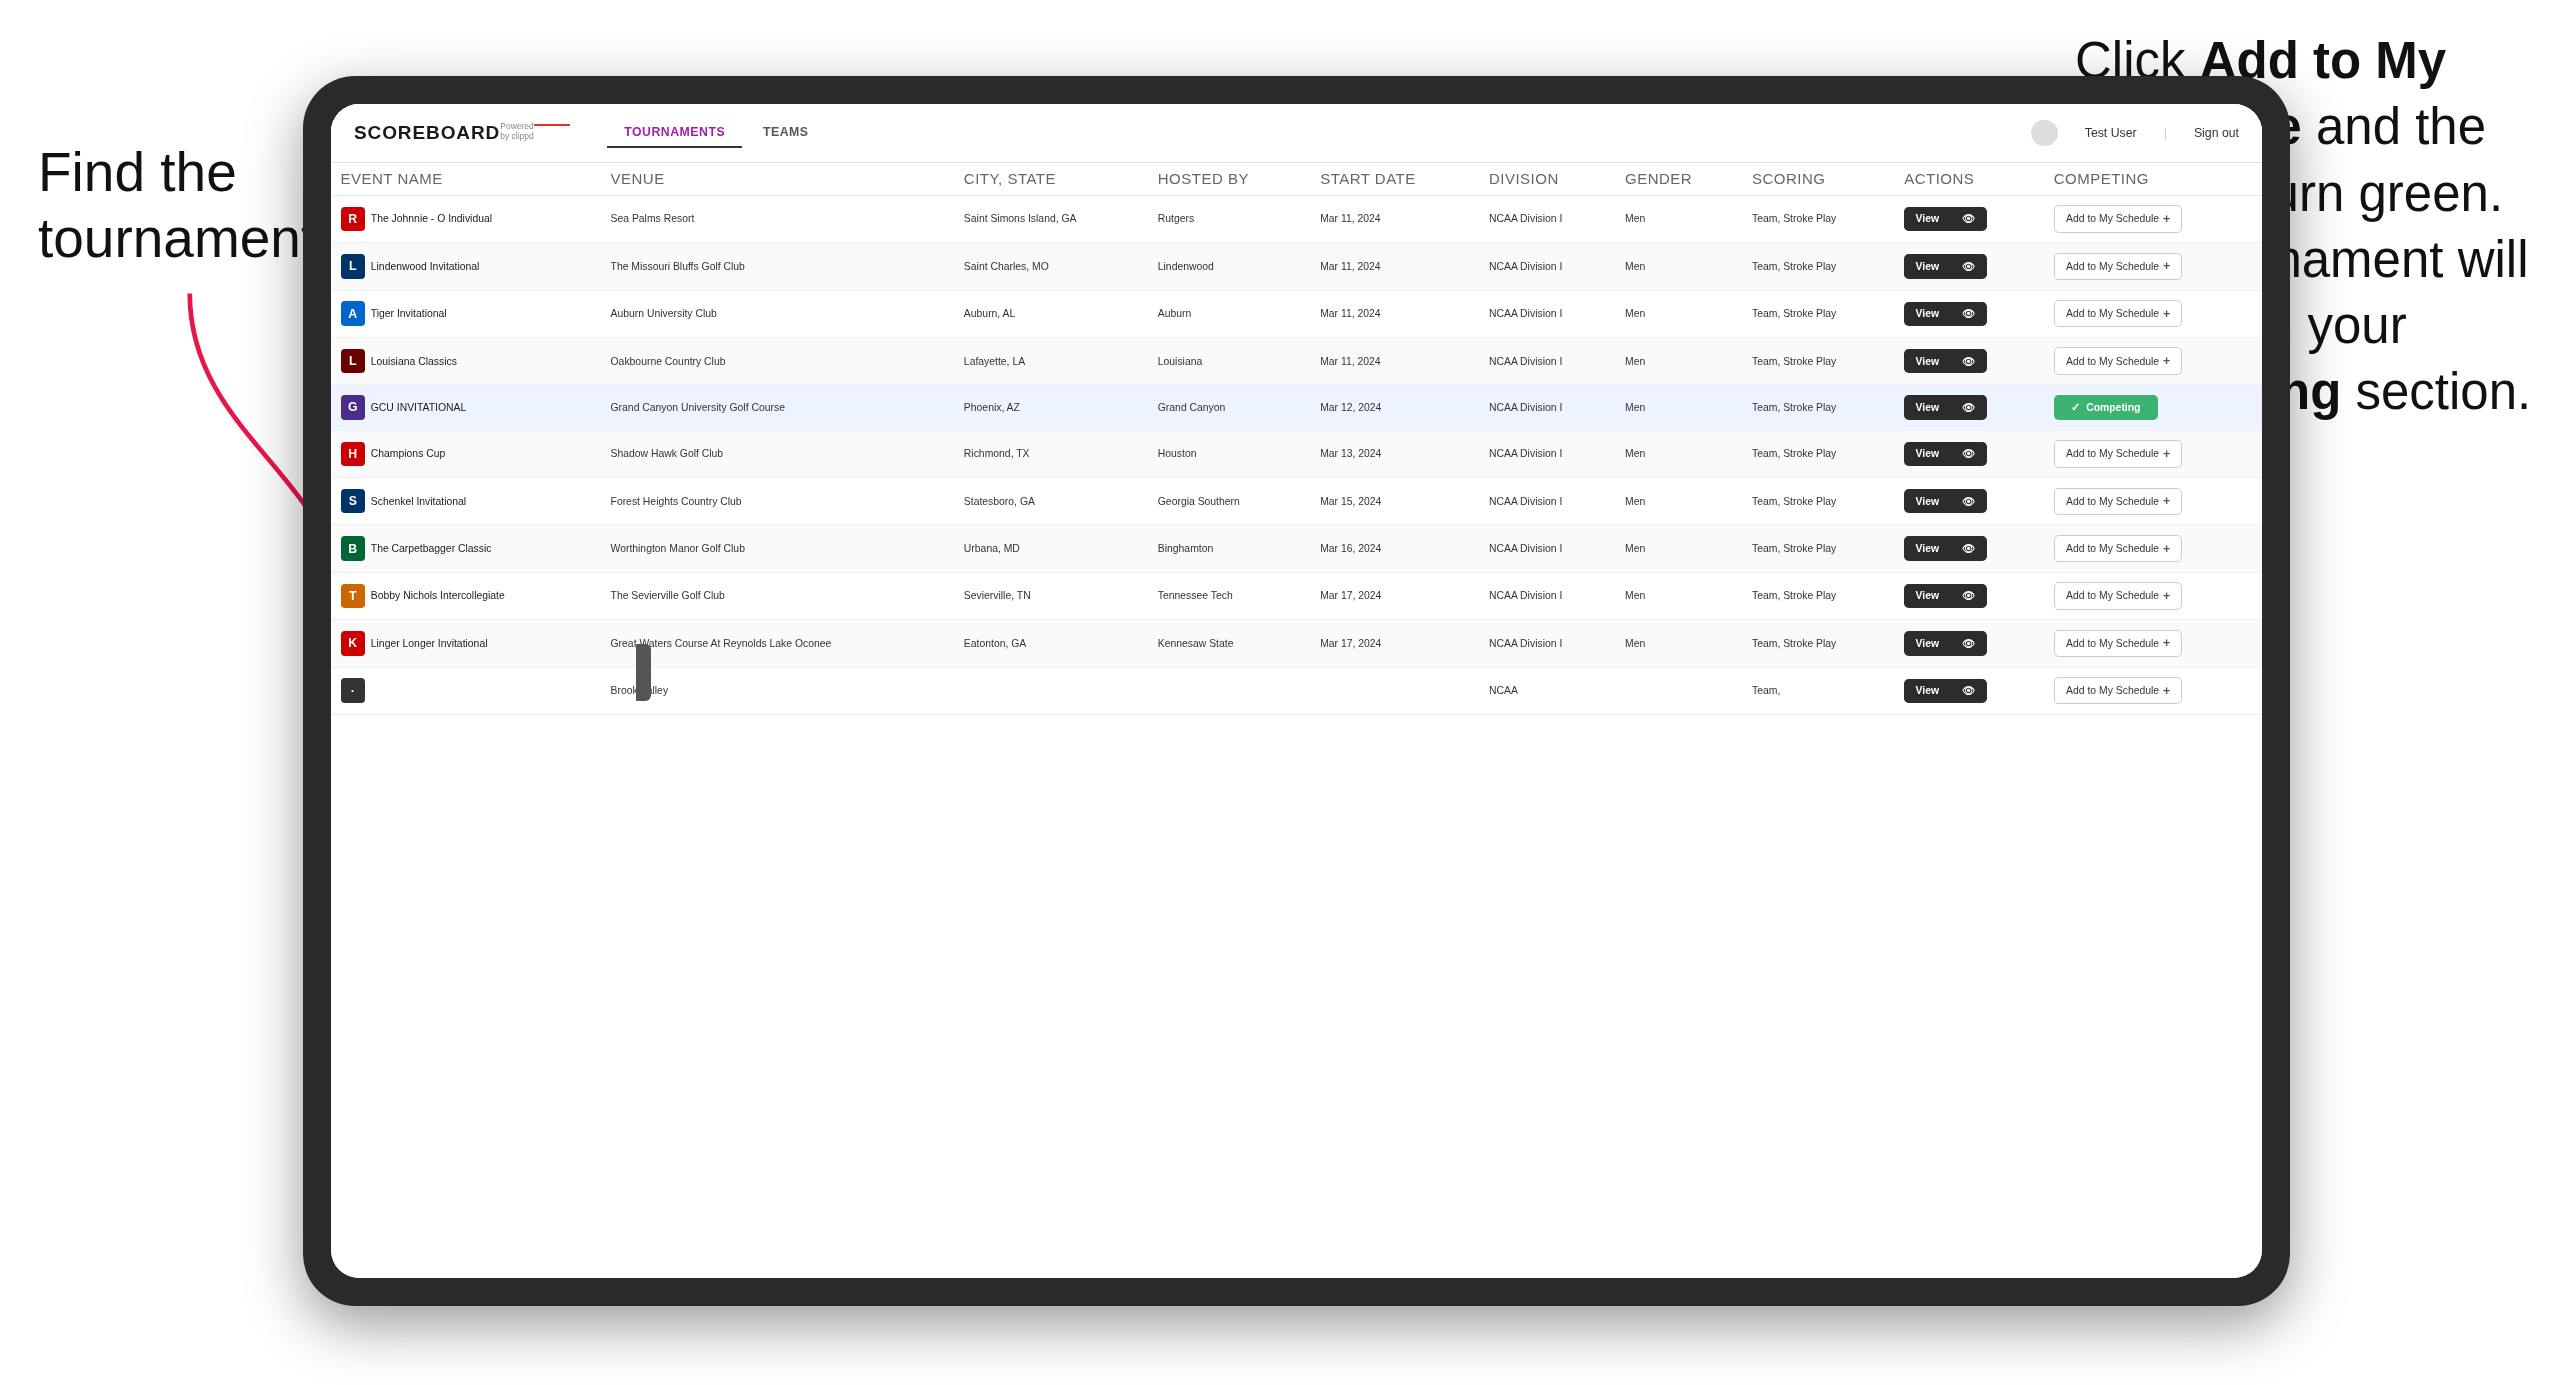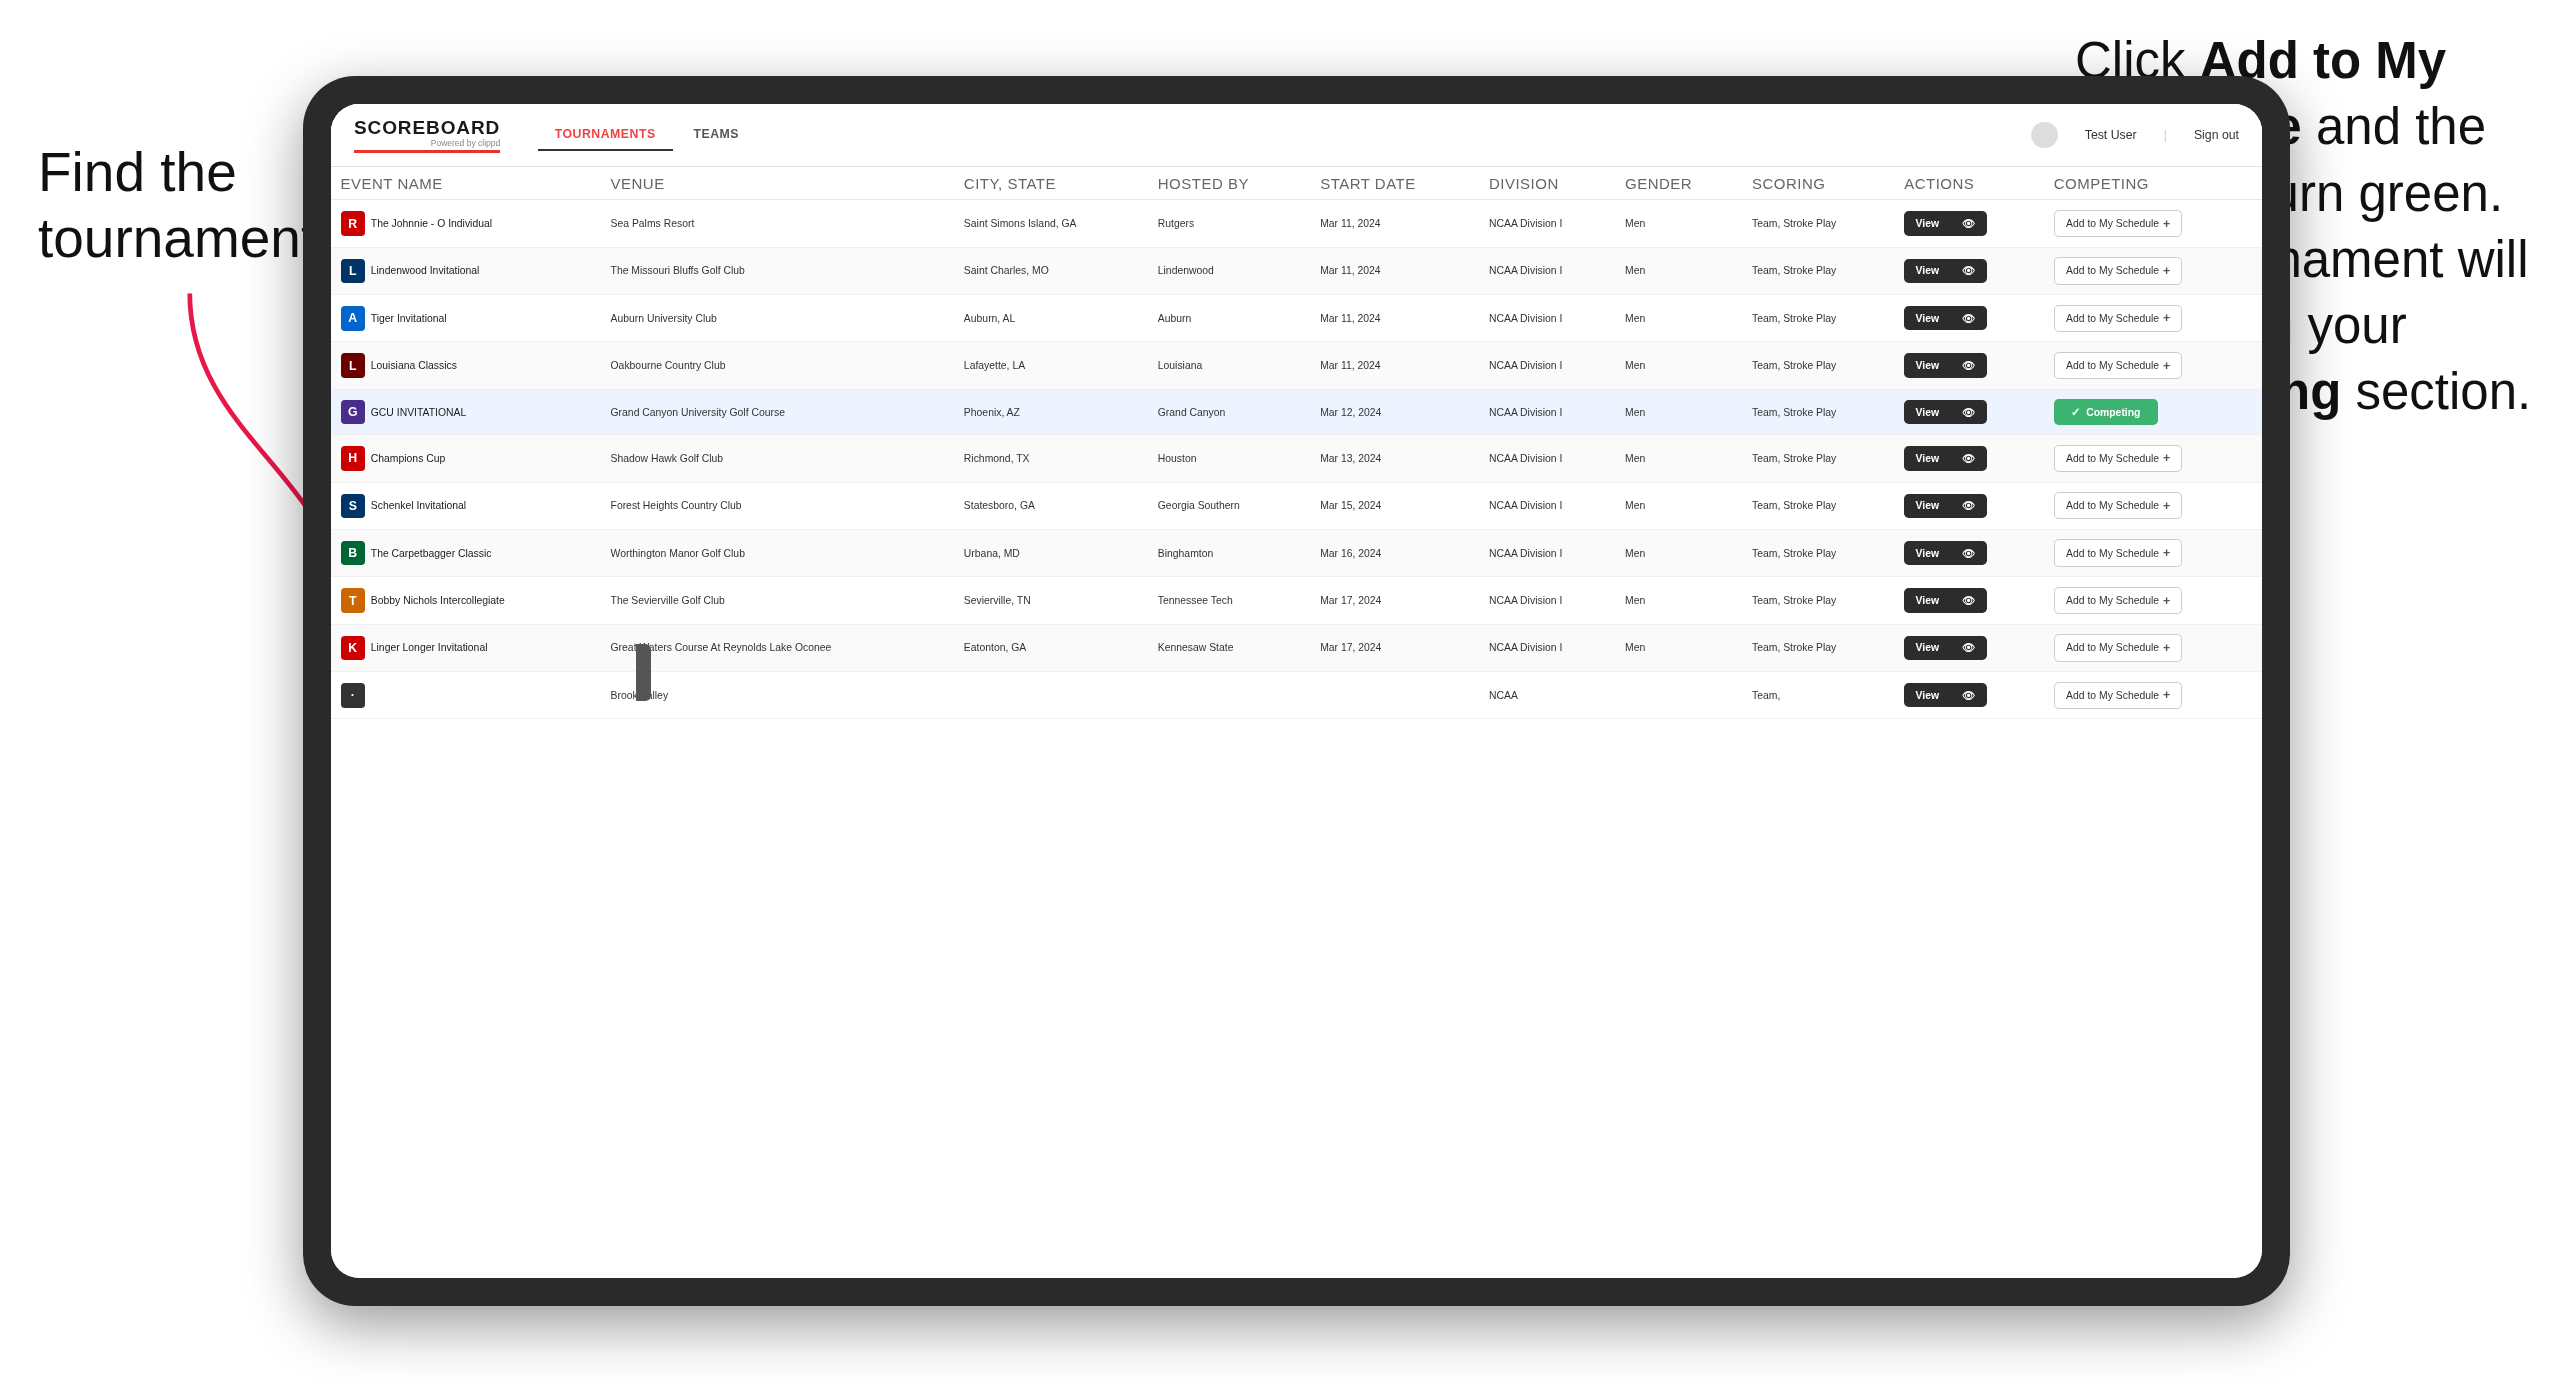--- a/index.html
+++ b/index.html
@@ -76,21 +76,20 @@
       background: #ffffff;
       padding: 13.2px 23px;
       display: flex;
       align-items: center;
       border-bottom: 1.9px solid #e0e0e0;
       gap: 28px;
     }
 
     .logo-area {
       display: flex;
-      flex-direction: column;
       margin-right: 9.5px;
     }
     .logo-scoreboard {
       font-size: 19px;
       font-weight: 900;
       color: #1a1a1a;
       letter-spacing: 0.9px;
       text-transform: uppercase;
     }
     .logo-powered {
@@ -116,21 +115,21 @@
       padding: 7.6px 17px;
       font-size: 12.3px;
       font-weight: 600;
       color: #555;
       cursor: pointer;
       border-bottom: 2.8px solid transparent;
       text-transform: uppercase;
       letter-spacing: 0.5px;
     }
     .nav-tab.active {
-      color: #ef4444;
+      color: #a21caf;
       border-bottom: 2.8px solid #333;
     }
 
     .header-right {
       display: flex;
       align-items: center;
       gap: 27px;
       margin-left: auto;
     }
     .user-avatar {

